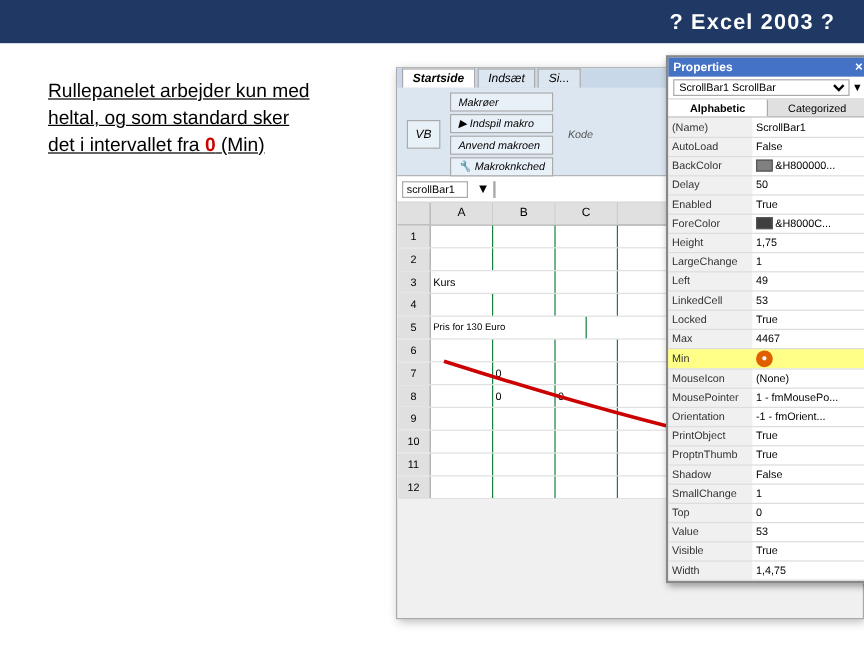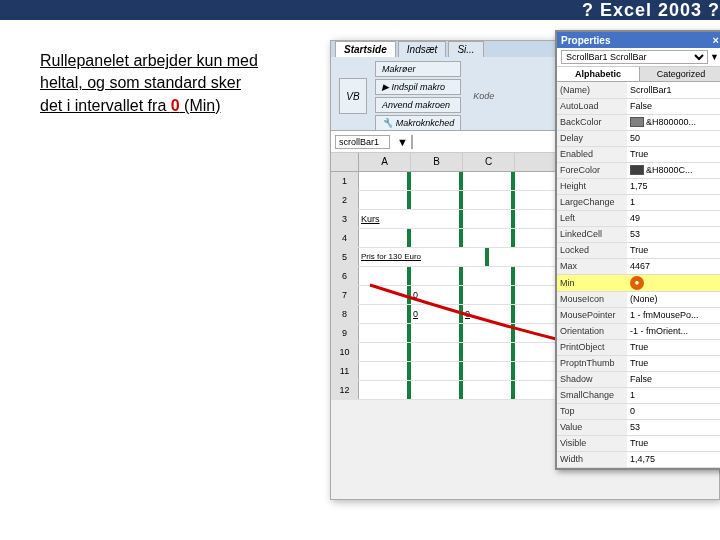--- a/index.html
+++ b/index.html
@@ -9,25 +9,25 @@
       background: #fff;
       font-family: Arial, sans-serif;
       overflow: hidden;
       position: relative;
     }
 
     
     .header-bar {
       background: #1f3864;
       width: 100%;
-      height: 20px;
+      height: 36px;
       display: flex;
       align-items: center;
       justify-content: flex-end;
-      padding-right: 0;
+      padding-right: 24px;
     }
     .header-title {
       color: #fff;
       font-size: 18px;
       font-weight: bold;
       letter-spacing: 1px;
     }
 
     
     .main-content {
@@ -116,21 +116,21 @@
     .ribbon-btn {
       background: #e8f0f8;
       border: 1px solid #aaa;
       font-size: 9px;
       padding: 2px 6px;
       cursor: pointer;
       white-space: nowrap;
     }
     .ribbon-icon {
       width: 28px;
-      height: 36px;
+      height: 24px;
       background: #e8f0f8;
       border: 1px solid #aaa;
       display: flex;
       align-items: center;
       justify-content: center;
       font-size: 14px;
       cursor: pointer;
     }
 
     
@@ -196,27 +196,26 @@
       background: #e0e0e0;
       border-right: 1px solid #aaa;
       text-align: center;
       font-size: 9px;
       line-height: 18px;
       flex-shrink: 0;
     }
     .cell {
       width: 52px;
       height: 18px;
-      border-right: 4px solid #15803d;
+      border-right: 1px solid #15803d;
       font-size: 9px;
       padding: 0 2px;
       line-height: 18px;
       flex-shrink: 0;
       overflow: hidden;
-      text-decoration: underline;
     }
     .cell.wide {
       width: 104px;
     }
 
     
     .props-panel {
       position: absolute;
       top: 10px;
       right: -5px;

